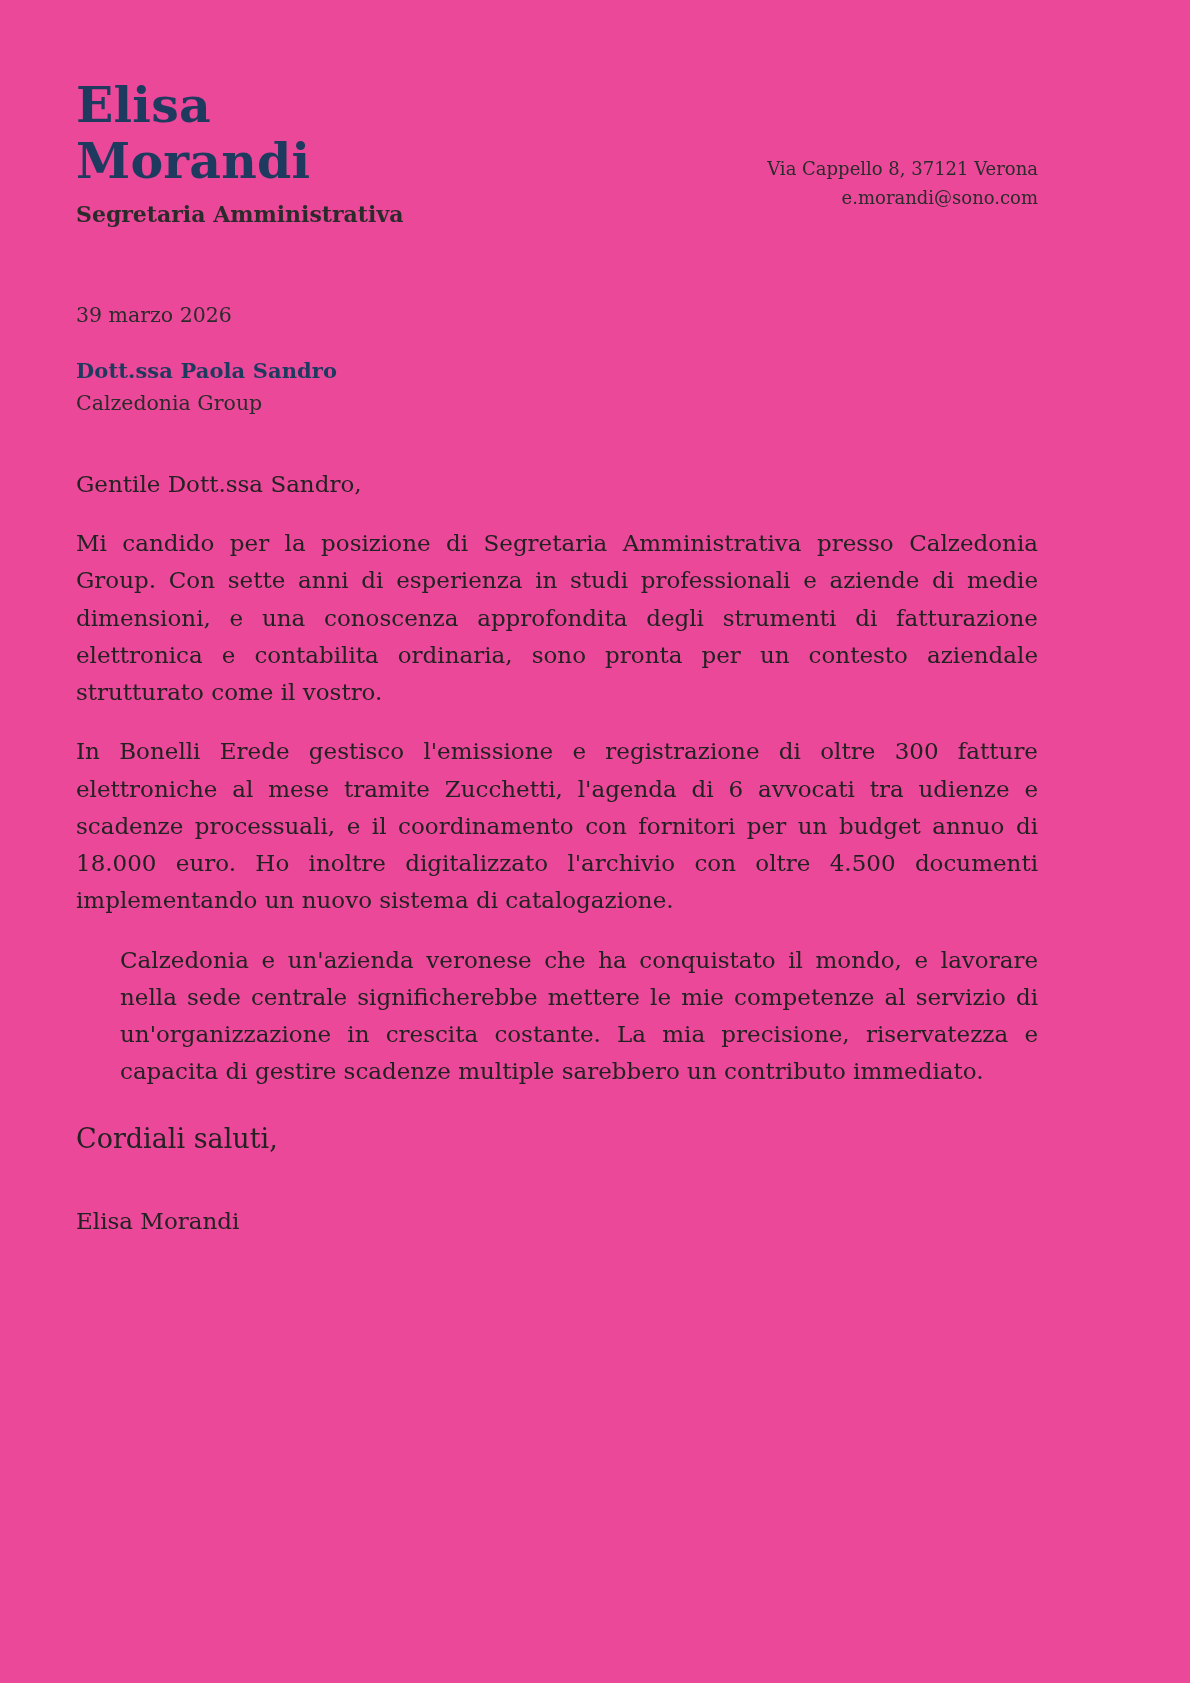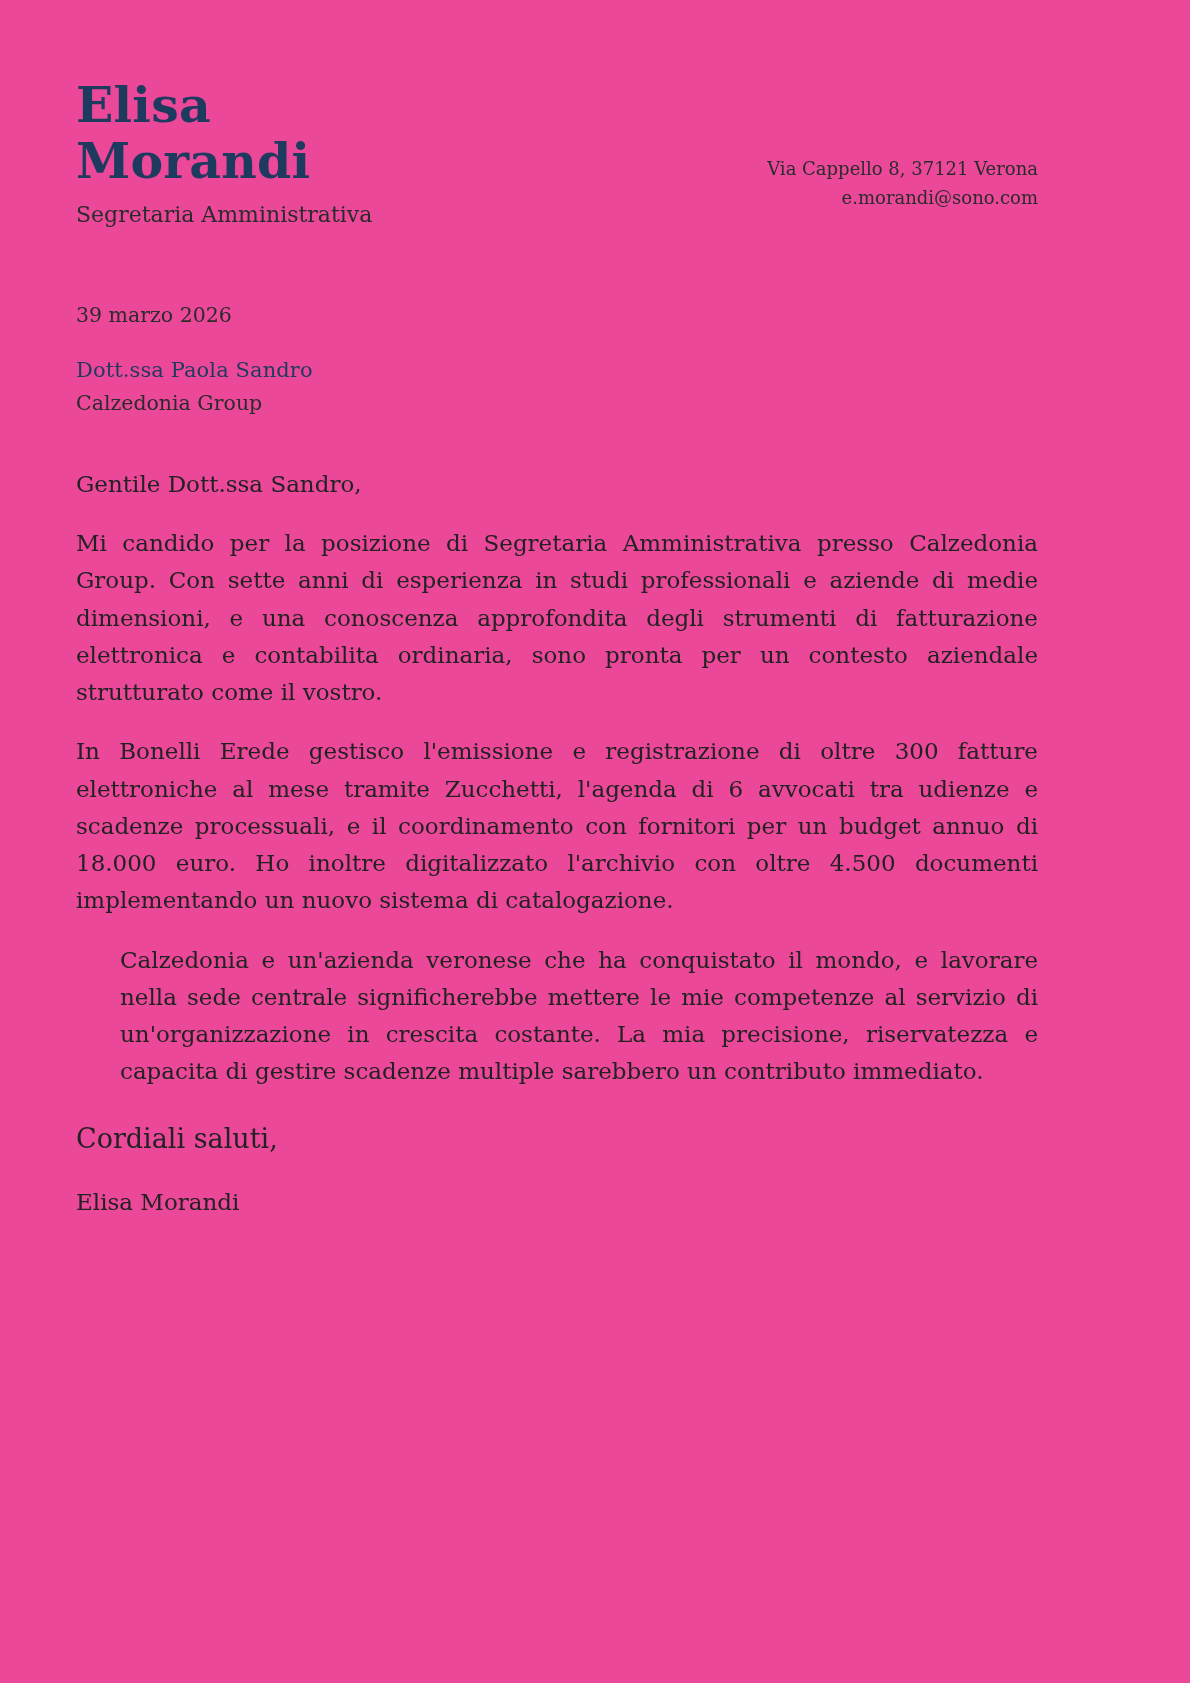--- a/index.html
+++ b/index.html
@@ -39,21 +39,21 @@
   }
   .name .line {
     display: block;
   }
   .job-title {
     margin-top: 11px;
     font-family: "DejaVu Serif", "Liberation Serif", serif;
     font-size: 22px;
     line-height: 1.25;
     color: #2b2b2b;
-    font-weight: 400;
+    font-weight: 700;
   }
   .contact {
     text-align: right;
     padding-top: 76px;
     font-family: "DejaVu Serif", "Liberation Serif", serif;
     font-size: 18px;
     line-height: 1.62;
     color: #2b2b2b;
     white-space: nowrap;
   }
@@ -63,21 +63,21 @@
   .meta {
     margin-top: 74px;
   }
   .letter-date {
     font-size: 20.5px;
     line-height: 1.3;
     color: #2b2b2b;
     margin-bottom: 28px;
   }
   .recipient-name {
-    font-weight: 400;
+    font-weight: 700;
     font-size: 21px;
     line-height: 1.32;
     color: #1f3a5f;
     letter-spacing: 0.1px;
   }
   .recipient-company {
     font-size: 20.5px;
     line-height: 1.42;
     color: #2b2b2b;
     margin-top: 4px;
@@ -107,21 +107,21 @@
   .closing {
     font-size: 27px;
     line-height: 1.5;
     color: #222222;
     margin-top: 28px;
   }
   .signature {
     font-size: 23px;
     line-height: 1.5;
     color: #222222;
-    margin-top: 26px;
+    margin-top: 45px;
   }
 </style>
 </head>
 <body>
 
 <div class="page">
 
   <div class="header">
     <div class="identity">
       <h1 class="name">

